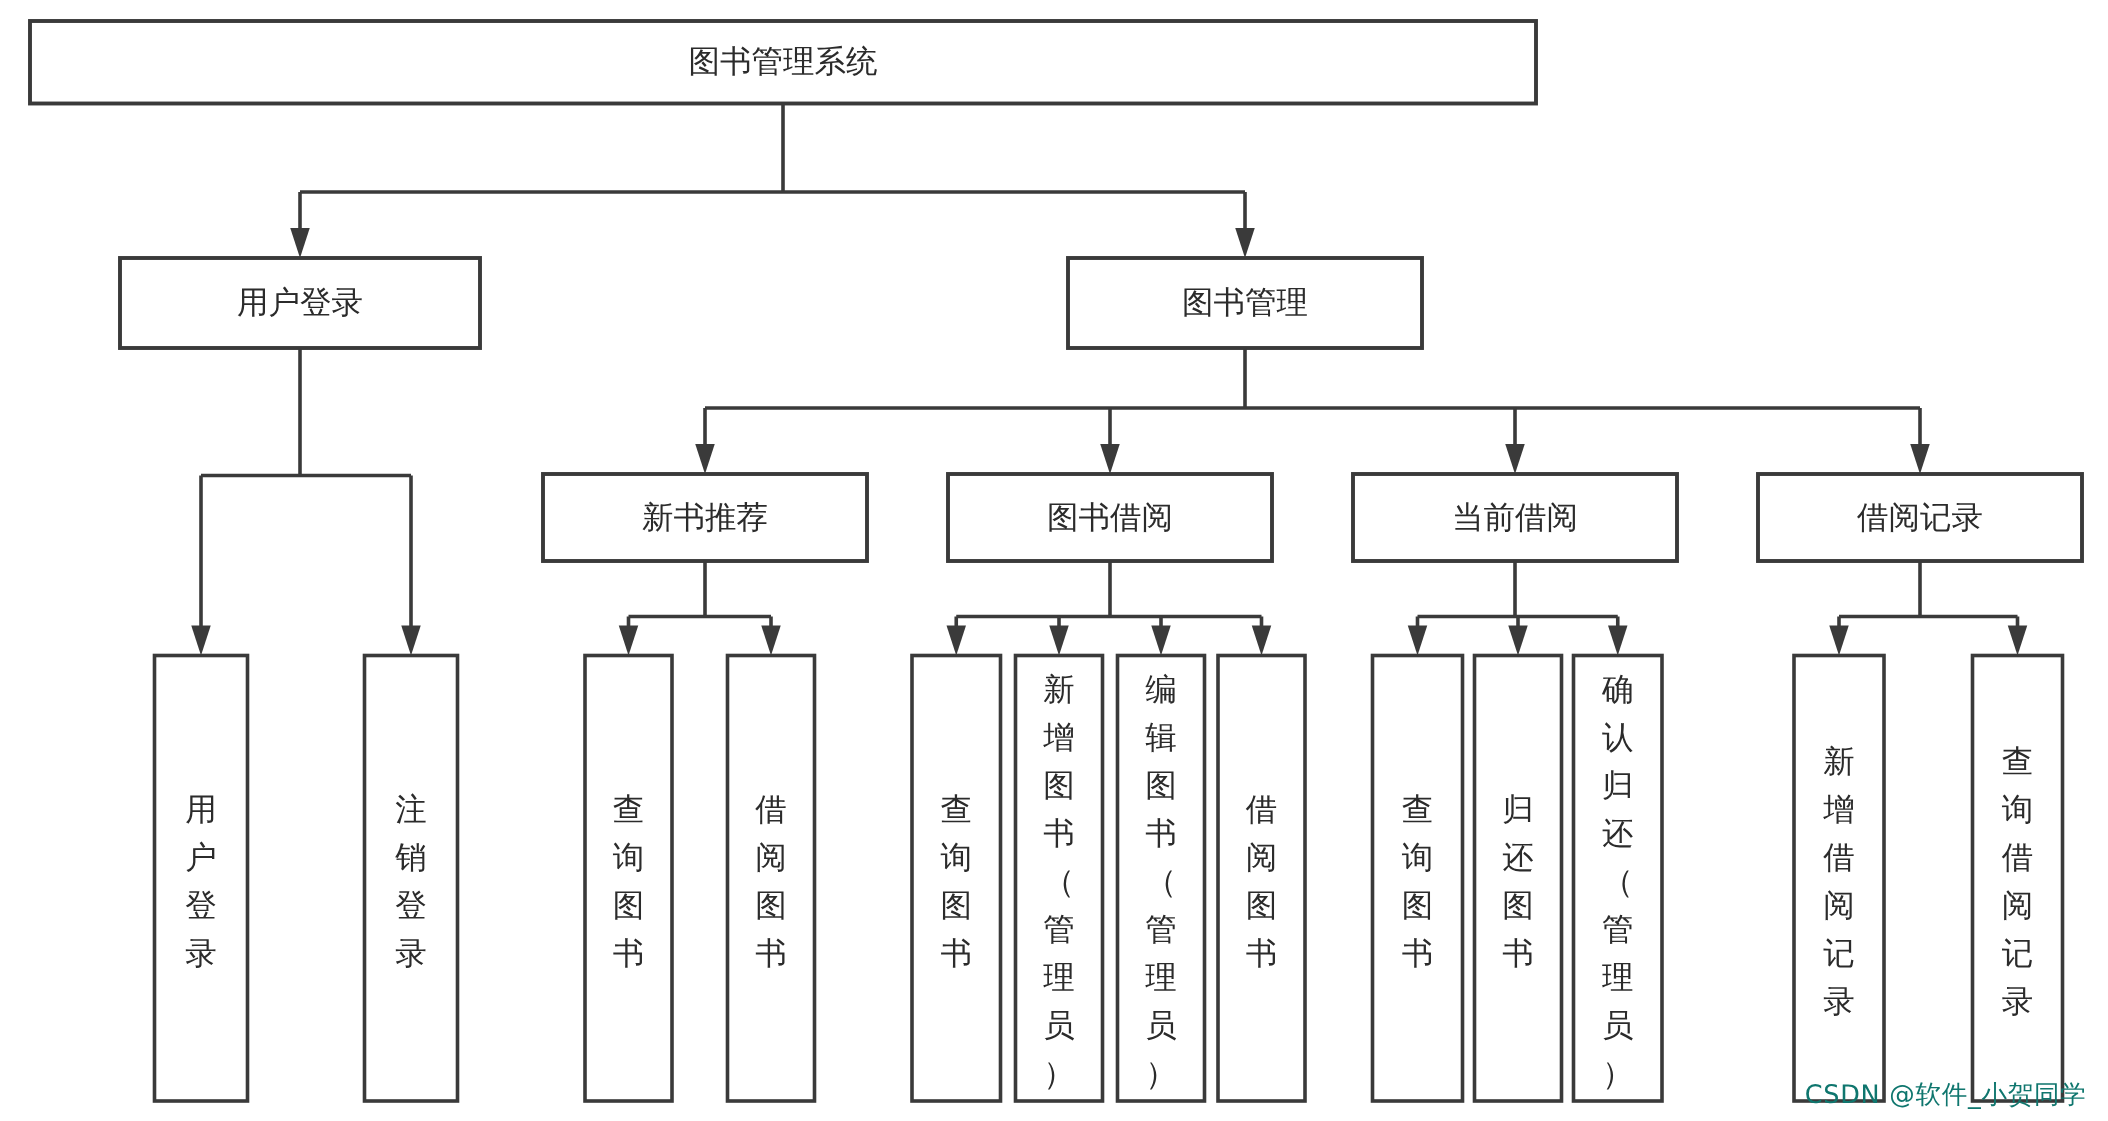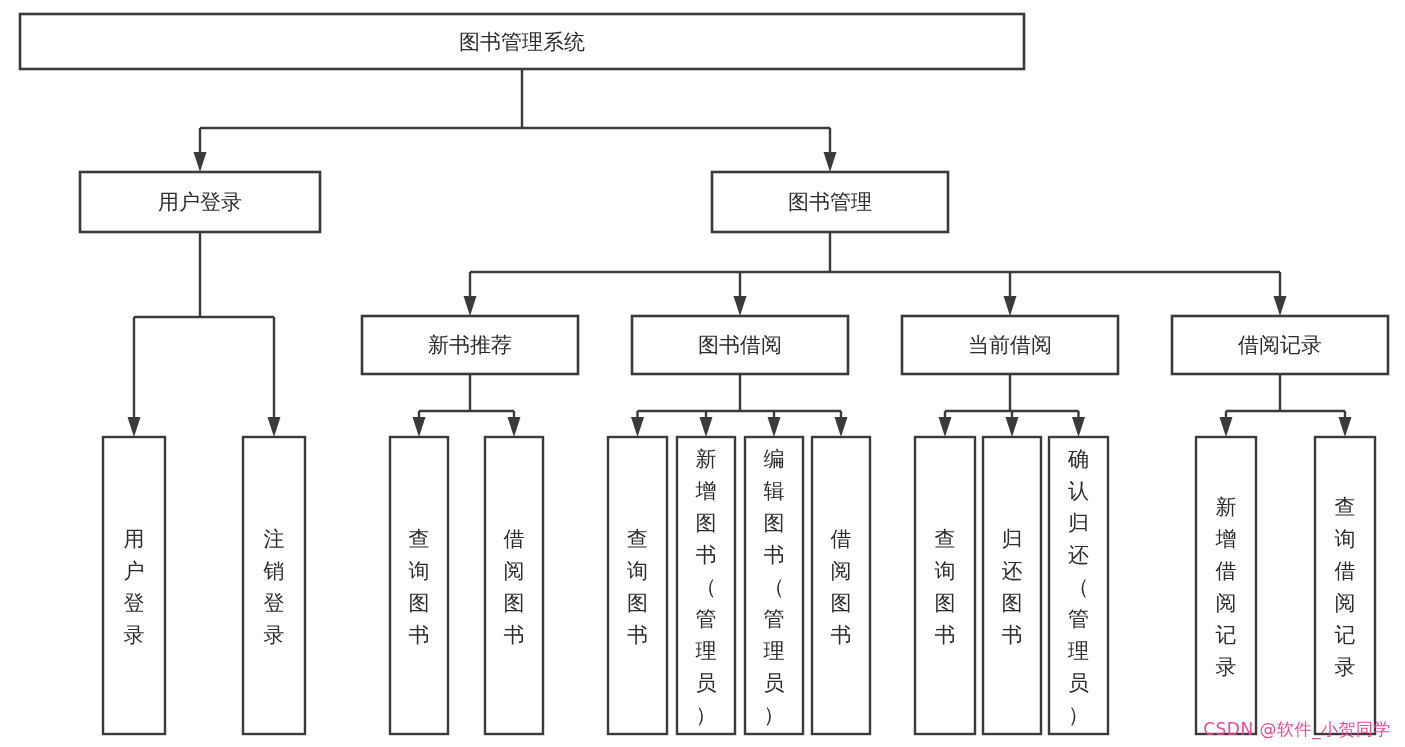--- a/index.html
+++ b/index.html
@@ -58,21 +58,21 @@
     font-size: 21px;
     fill: #2b2b2b;
     text-anchor: middle;
   }
   .watermark {
     position: absolute;
     right: 14px;
     bottom: 6px;
     font-family: "DejaVu Sans", "Liberation Sans", sans-serif;
     font-size: 17px;
-    color: #ec4899;
+    color: #0f766e;
     white-space: nowrap;
     letter-spacing: 0.5px;
     pointer-events: none;
   }
 </style>
 </head>
 <body>
 
 <div id="diagram-root">
   <svg id="tree-svg" viewBox="0 0 1405 747" xmlns="http://www.w3.org/2000/svg">

